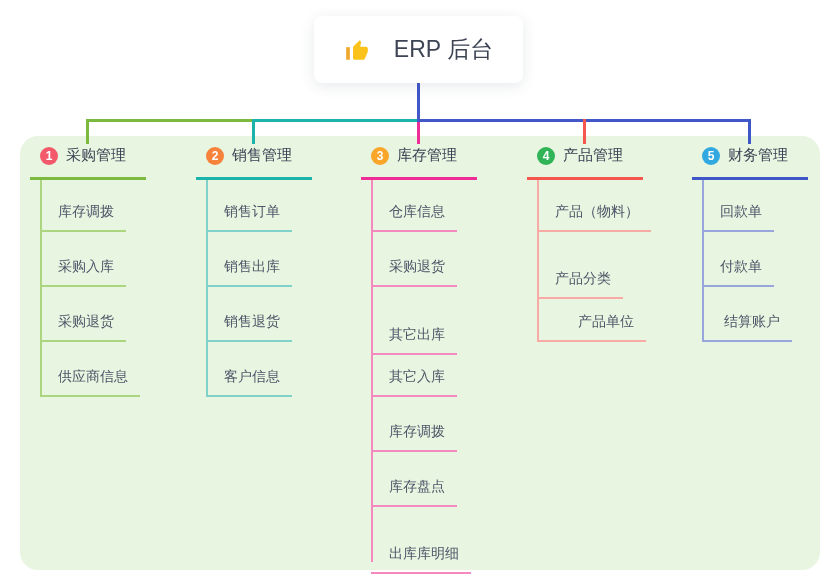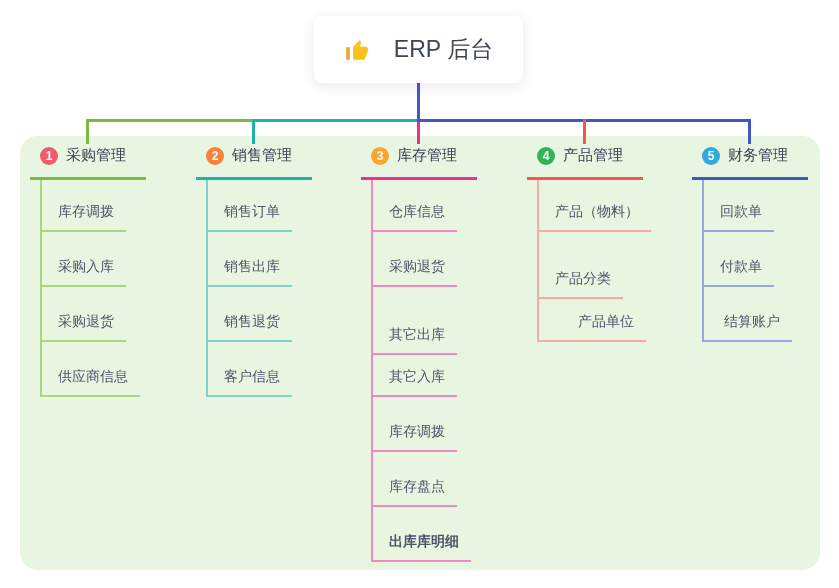--- a/index.html
+++ b/index.html
@@ -91,21 +91,21 @@
       <span class="lbl">库存管理</span>
     </div>
     <div class="b-underline"></div>
     <div class="kids-line" style="height: 382px;"></div>
   <div class="kid" style="top: 66px;">仓库信息</div>
       <div class="kid" style="top: 121px;">采购退货</div>
       <div class="kid" style="top: 176px; margin-top: 13px;">其它出库</div>
       <div class="kid" style="top: 231px;">其它入库</div>
       <div class="kid" style="top: 286px;">库存调拨</div>
       <div class="kid" style="top: 341px;">库存盘点</div>
-      <div class="kid" style="top: 396px; font-weight: bold;">出库库明细</div>
+      <div class="kid" style="top: 408px;">出库库明细</div>
     </div>
 
   <div class="branch" style="left: 527px; --line: #f5564e; --light: #f9aaa4; --badge: #31b357;">
     <div class="hdr">
       <span class="badge">4</span>
       <span class="lbl">产品管理</span>
     </div>
     <div class="b-underline"></div>
     <div class="kids-line" style="height: 162px;"></div>
   <div class="kid" style="top: 66px;">产品（物料）</div>

